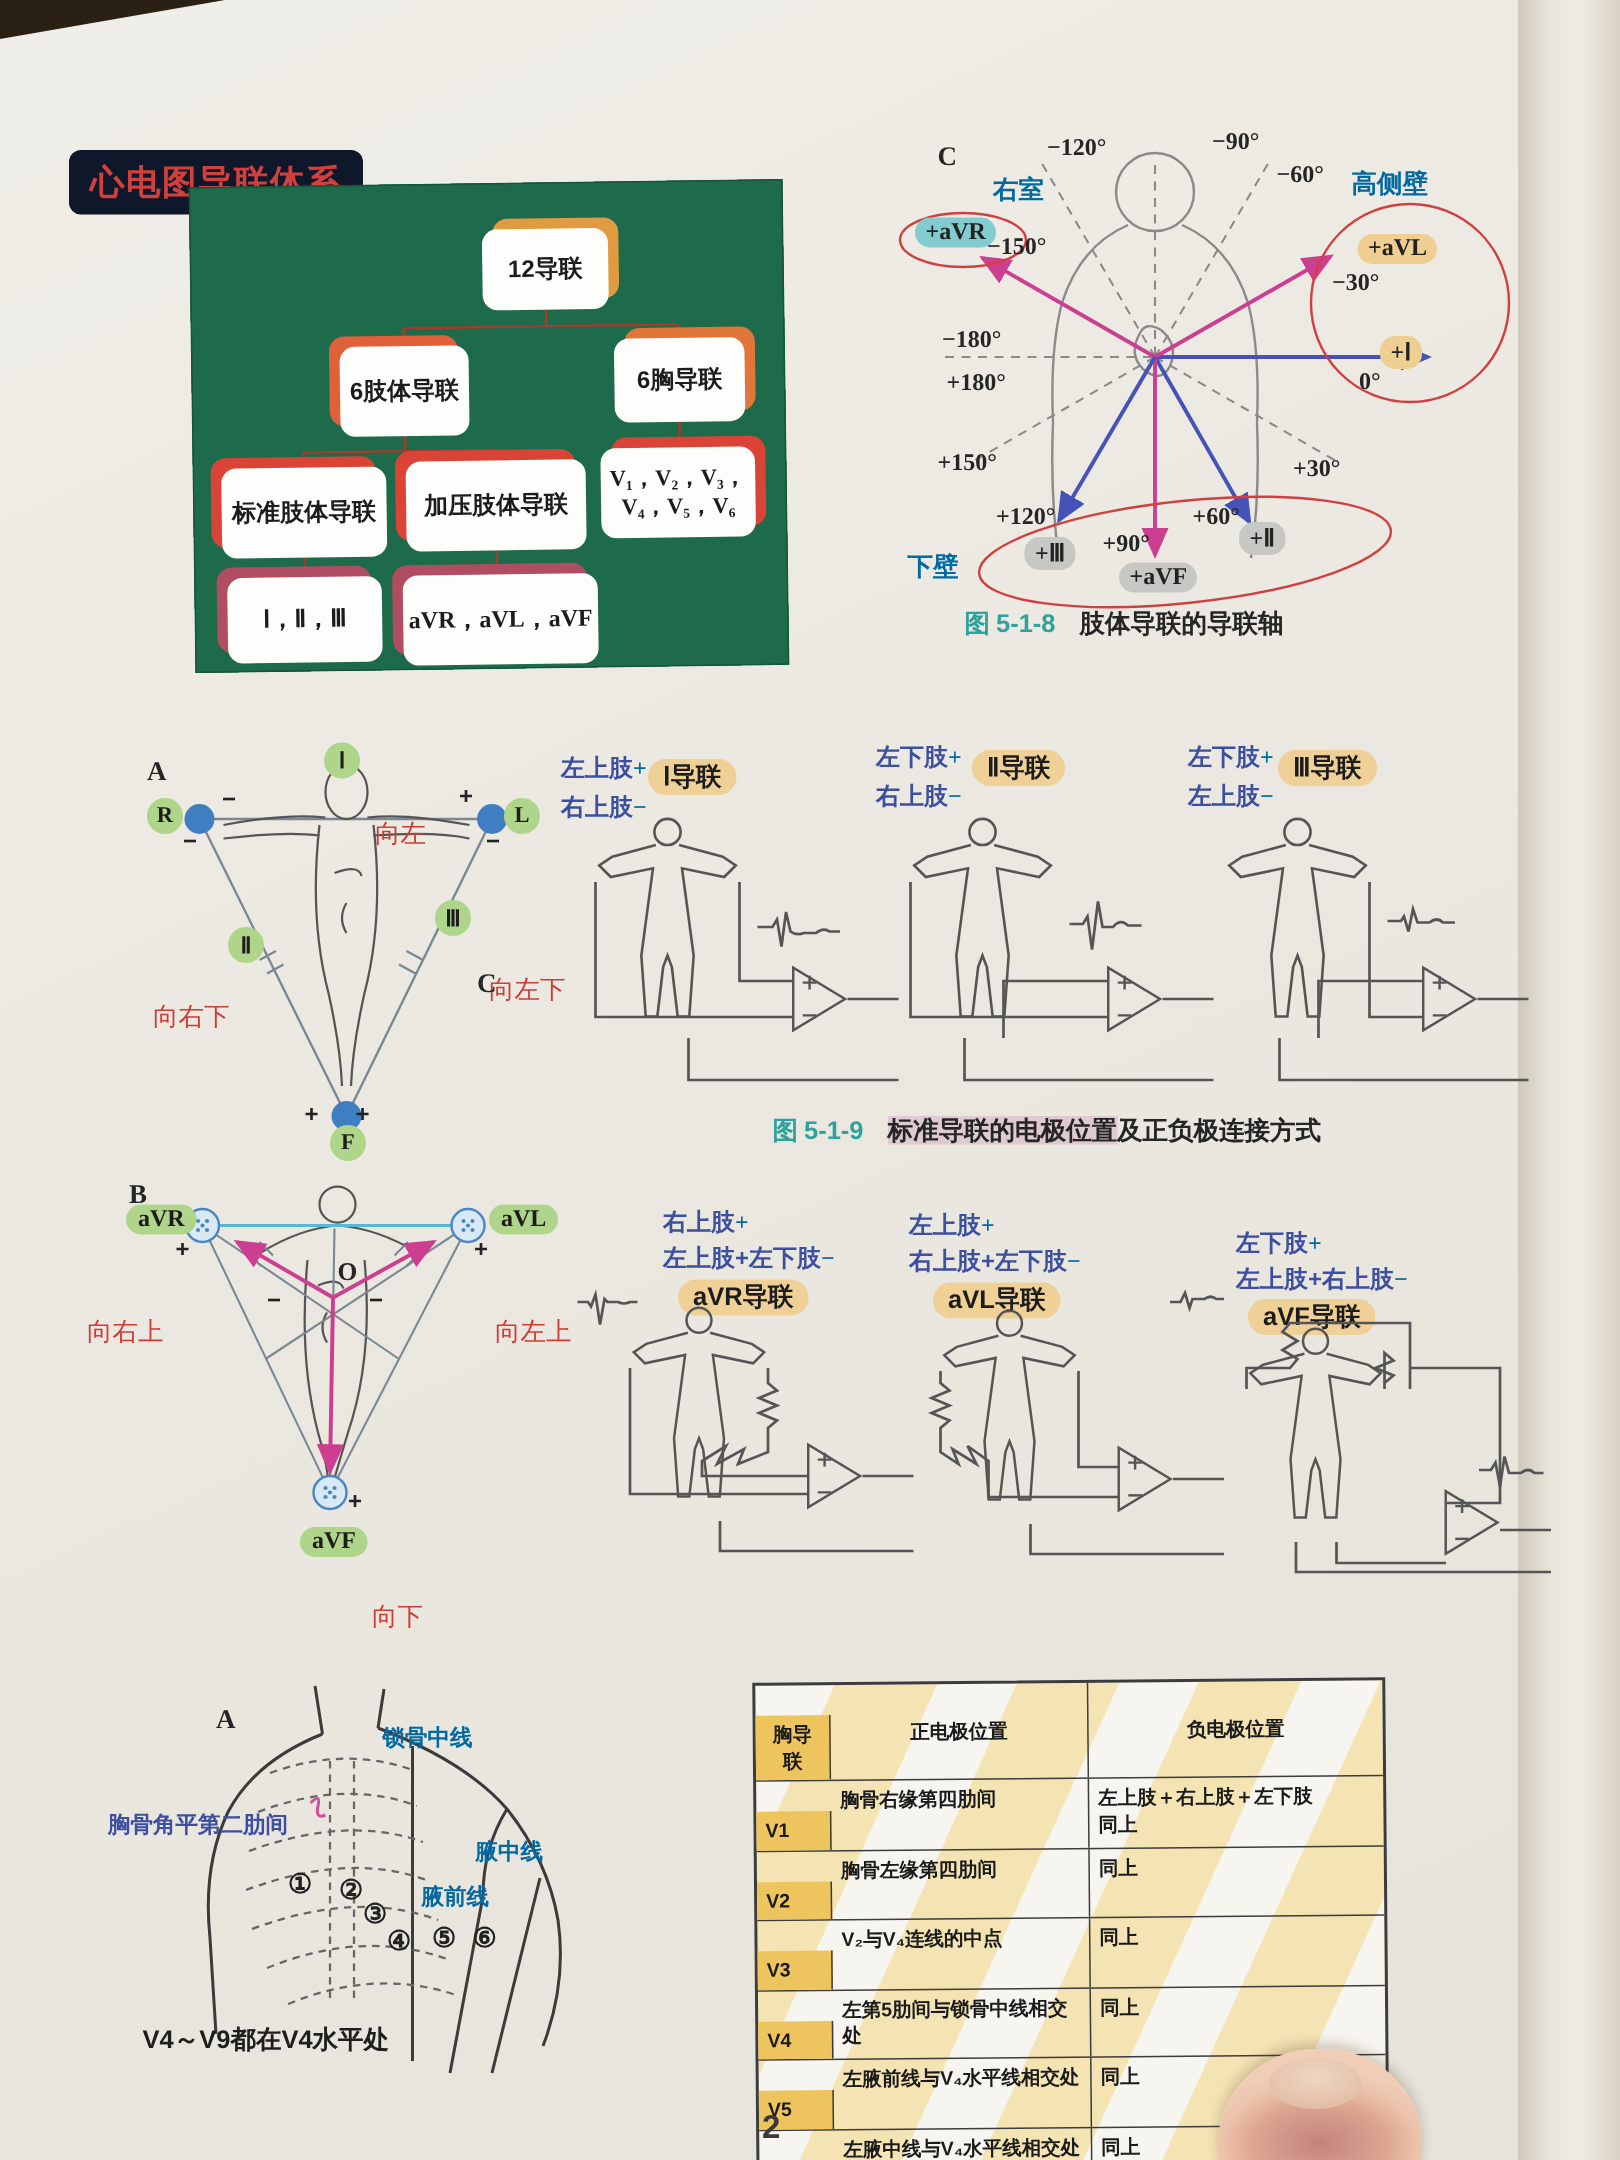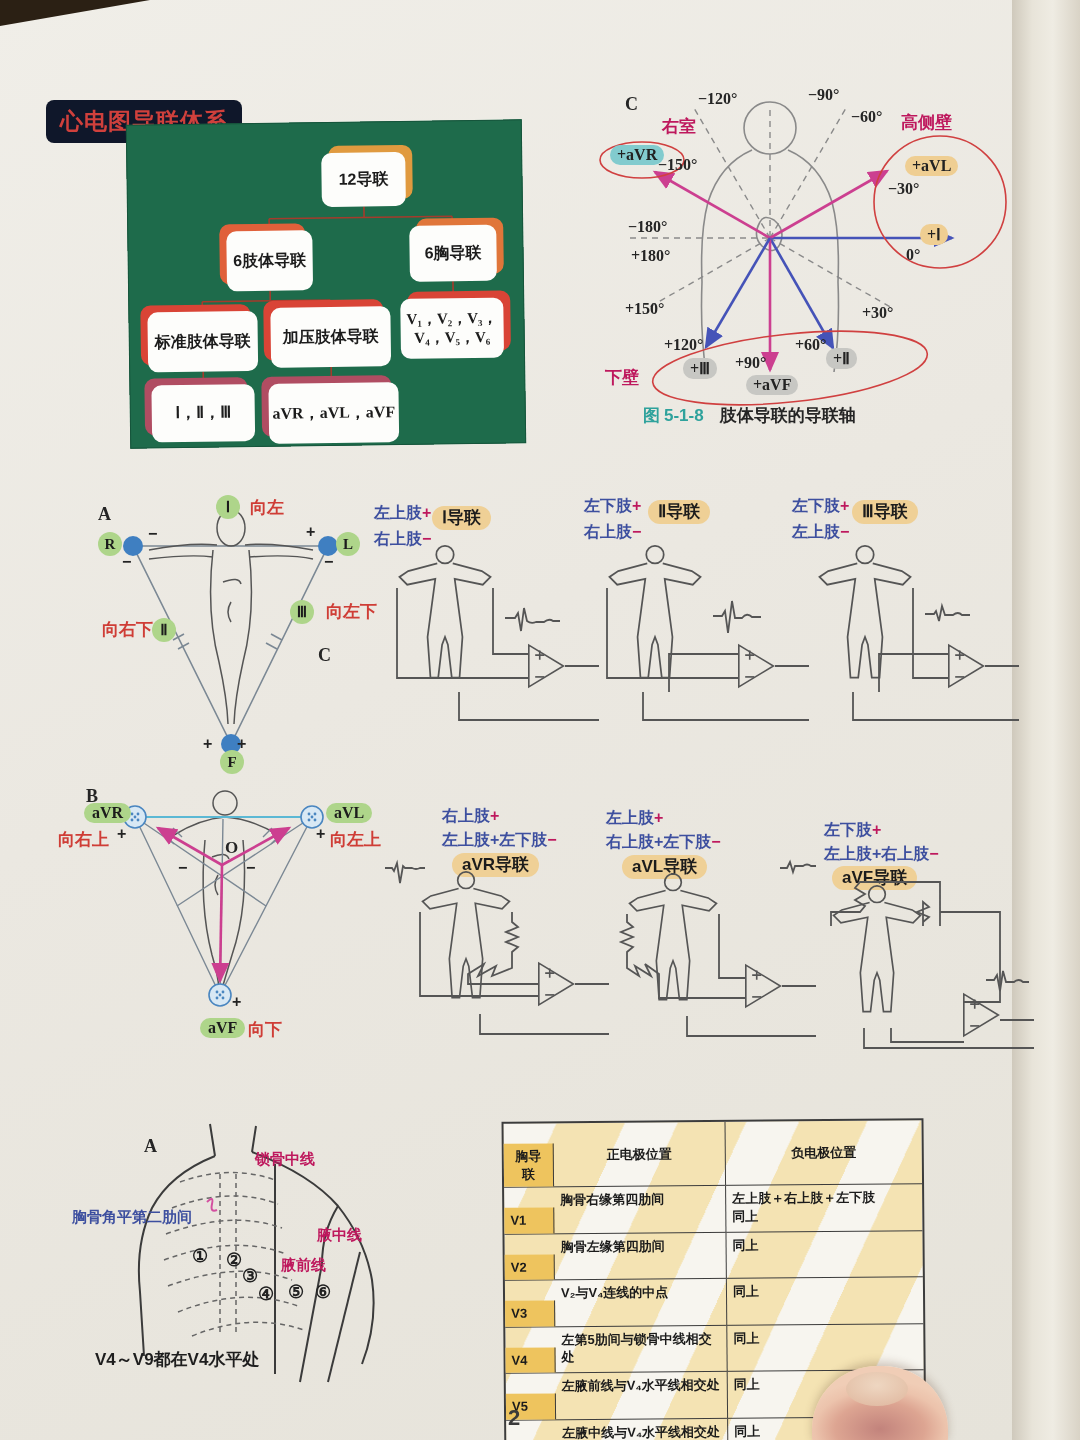--- a/index.html
+++ b/index.html
@@ -5,21 +5,21 @@
   html,body{margin:0;padding:0;}
   .photo{position:relative;width:1080px;height:1440px;background:#d6d0c4;overflow:hidden;
          font-family:"Liberation Sans",sans-serif;color:#222;}
   .page{position:absolute;left:0;top:0;width:1012px;height:1440px;
         background:linear-gradient(155deg,#f0eee8 0%,#ebe8e1 45%,#e6e3da 100%);}
   .next-page{position:absolute;right:0;top:0;width:68px;height:1440px;
         background:linear-gradient(90deg,#cfc9bc 0%,#e8e4d9 30%,#efece3 60%,#d9d3c6 100%);}
   .corner-dark{position:absolute;left:0;top:0;width:150px;height:26px;
         background:#2b2014;clip-path:polygon(0 0,100% 0,0 100%);}
   .lbl{position:absolute;white-space:nowrap;line-height:1.2;}
-  .red{color:#be185d;}
+  .red{color:#0369a1;font-family:Liberation Serif, serif;}
   .blue{color:#3d4f9f;}
   .black{color:#1e1e1e;}
   .b{font-weight:700;}
   .serif{font-family:"Liberation Serif",serif;}
   .ang{font:700 16px "Liberation Serif",serif;color:#252525;}
   .title-badge{position:absolute;left:46px;top:100px;background:#0f172a;border-radius:8px;
         padding:6px 14px;font-size:23px;font-weight:700;color:#d0403c;letter-spacing:1px;}
   
   .flow{position:absolute;left:128px;top:122px;width:396px;height:324px;background:#1e6b4b;
         transform:rotate(-0.8deg);box-shadow:0 0 0 1px #16543b inset;}
@@ -29,21 +29,21 @@
   .cap .tag{color:#2fa29c;margin-right:4px;font-weight:700;}
   .cap .num{color:#2fa29c;margin-right:16px;font-weight:700;}
   .hl{background:rgba(203,150,185,.35);}
   .badge-cyan{background:#82cbce;border-radius:10px;padding:1px 7px;font:700 16px "Liberation Serif",serif;}
   .badge-tan{background:#efce92;border-radius:10px;padding:1px 7px;font:700 16px "Liberation Serif",serif;}
   .badge-gray{background:#c7c7c3;border-radius:10px;padding:1px 7px;font:700 16px "Liberation Serif",serif;}
   .pill-tan{background:#efd096;border-radius:12px;padding:2px 10px;font-weight:700;font-size:17px;color:#1c1c1c;text-align:right;}
   .gc{background:#aed58a;border-radius:50%;width:24px;height:24px;display:flex;align-items:center;
       justify-content:center;font:700 15px "Liberation Serif",serif;color:#1c1c1c;}
   .gp{background:#aed58a;border-radius:12px;padding:1px 8px;font:700 16px "Liberation Serif",serif;color:#1c1c1c;}
-  .dir{font-size:17px;font-weight:700;color:#cf3d36;}
+  .dir{font-size:17px;font-weight:400;color:#cf3d36;margin-top:48px;}
   .limb{font-size:16px;font-weight:700;}
   .sign{font-size:16px;font-weight:700;}
   svg{position:absolute;overflow:visible;}
   .ln{stroke:#555;fill:none;stroke-width:1.8;}
   
   .tbl{position:absolute;left:503px;top:1120px;width:418px;border:2px solid #3c3c3c;
        background:
         repeating-linear-gradient(115deg, rgba(240,200,90,0) 0 48px, rgba(240,200,90,.40) 48px 110px),
         #f7f5ef;
        transform:rotate(-0.5deg);font-size:13px;font-weight:700;color:#1b1b1b;}
@@ -274,20 +274,23 @@
     <g class="ln" stroke-width="1.6">
       <path d="M118,46 V136 H154"></path>
       <path d="M84,150 V112 H154"></path>
       <path d="M58,150 V178 H224"></path>
       <path d="M190,124 H224"></path>
     </g>
     <use href="#amp" x="152" y="100" width="40" height="48" class="ln"></use>
     <path class="ln" transform="translate(130,60)" d="M0,12 h9 l2,-3 l3,10 l3,-15 l3,9 h8 q5,-4 9,0 h8"></path>
   </svg>
 
+  <div class="cap" style="left:515px;top:742px">
+    <span class="tag">图</span><span class="num">5-1-9</span><span class="hl">标准导联的电极位置</span><span>及正负极连接方式</span>
+  </div>
 
   <svg width="310" height="262" style="left:70px;top:795px">
     <g stroke="#555" stroke-width="1.5" fill="none">
       <circle cx="155" cy="8" r="12"></circle>
       <path d="M104,40 Q130,24 155,22 Q182,24 208,40"></path>
       <path d="M135,45 Q129,110 142,160 Q148,180 149,194 M173,45 Q179,110 162,160 Q156,180 152,194"></path>
       <path d="M148,80 q-6,10 0,20 M142,62 q14,-6 17,2"></path>
     </g>
     <g stroke="#7b8894" stroke-width="1.4" fill="none">
       <path d="M65,22 L150,200 L242,22"></path>

